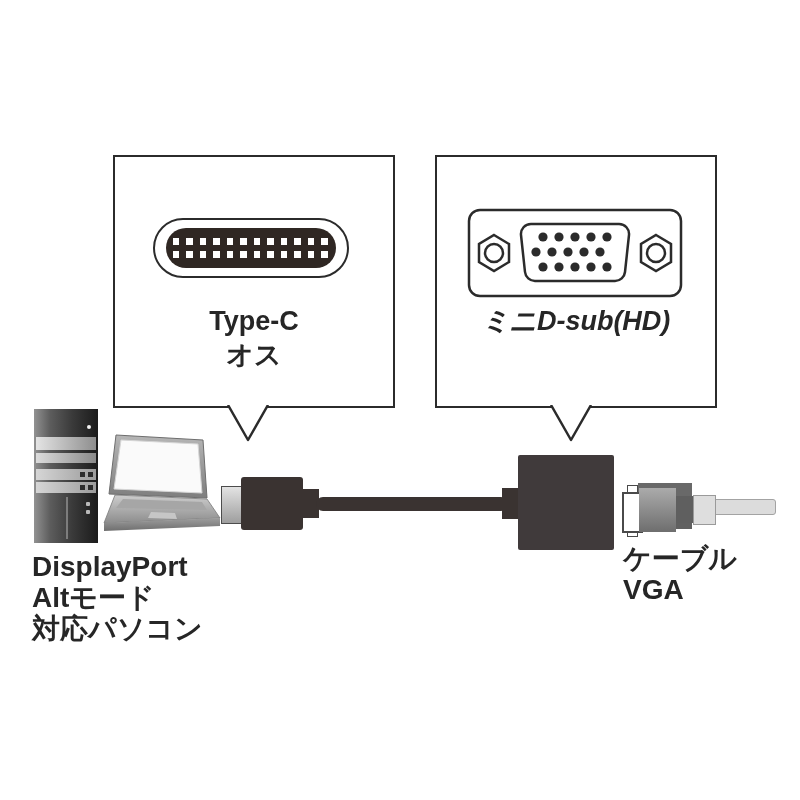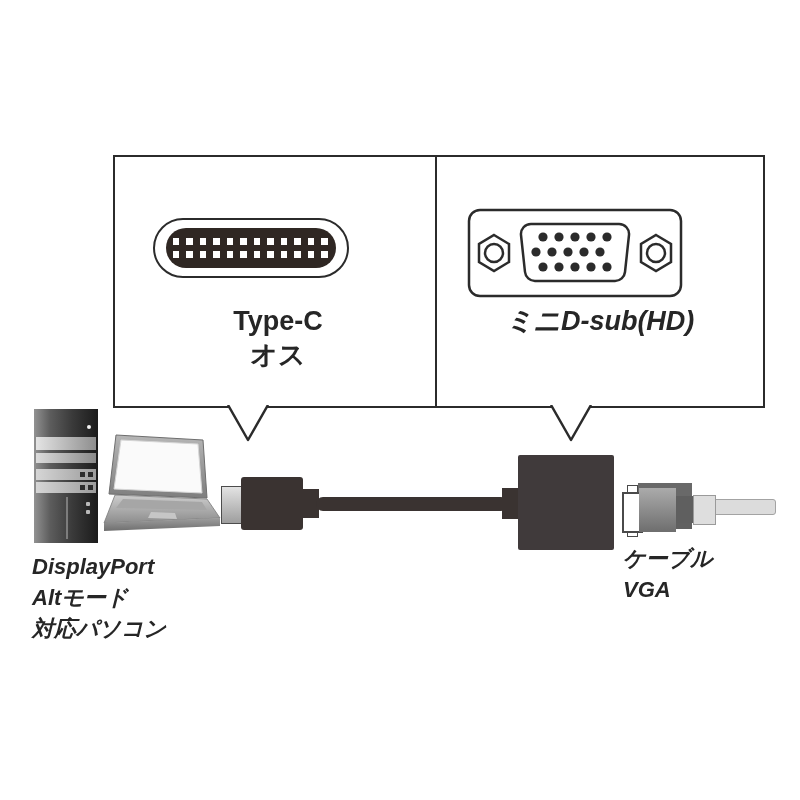--- a/index.html
+++ b/index.html
@@ -6,21 +6,20 @@
   .canvas{
     position:relative;width:800px;height:800px;background:#fff;overflow:hidden;
     font-family:"Liberation Sans","DejaVu Sans",sans-serif;color:#262626;
   }
   .abs{position:absolute;}
 
   
   .callout{
     position:absolute;width:278px;height:249px;background:#fff;
     border:2.5px solid #2b2b2b;
-    padding-left:48px;
   }
   .callout-tail{position:absolute;z-index:5;}
   .callout-label{
     position:absolute;left:0;right:0;text-align:center;
     font-size:27px;font-weight:700;line-height:34px;color:#262626;
   }
 
   
   .typec-outer{
     position:absolute;left:38px;top:61px;width:192px;height:56px;
@@ -66,21 +65,21 @@
   .vtab-b {position:absolute;left:627px;top:527px;width:9px;height:8px;background:#fff;border:1.5px solid #4a4a4a;z-index:1;}
   .vwing-t{position:absolute;left:638px;top:483px;width:54px;height:13px;background:#696969;}
   .vwing-b{position:absolute;left:638px;top:516px;width:54px;height:13px;background:#606060;}
   .vbodyg {position:absolute;left:639px;top:488px;width:37px;height:44px;
            background:linear-gradient(to bottom,#ababab,#6e6e6e);z-index:3;}
   .vneck  {position:absolute;left:676px;top:496px;width:17px;height:27px;background:#5f5f5f;z-index:2;}
   .vrelief{position:absolute;left:693px;top:495px;width:21px;height:28px;background:#dedede;border:1px solid #9a9a9a;z-index:3;}
   .vcable {position:absolute;left:714px;top:499px;width:60px;height:14px;background:#dcdcdc;border:1px solid #a3a3a3;border-radius:0 3px 3px 0;}
 
   
-  .dev-label{position:absolute;font-size:22px;font-weight:700;line-height:31px;color:#262626;font-style:italic;}
+  .dev-label{position:absolute;font-size:28px;font-weight:700;line-height:31px;color:#262626;}
 </style>
 </head>
 <body>
 
 <div class="canvas">
 
   <div class="callout" style="left:113px;top:155px;">
     <div class="typec-outer">
       <div class="typec-inner">
         <div class="pin-row"></div>

